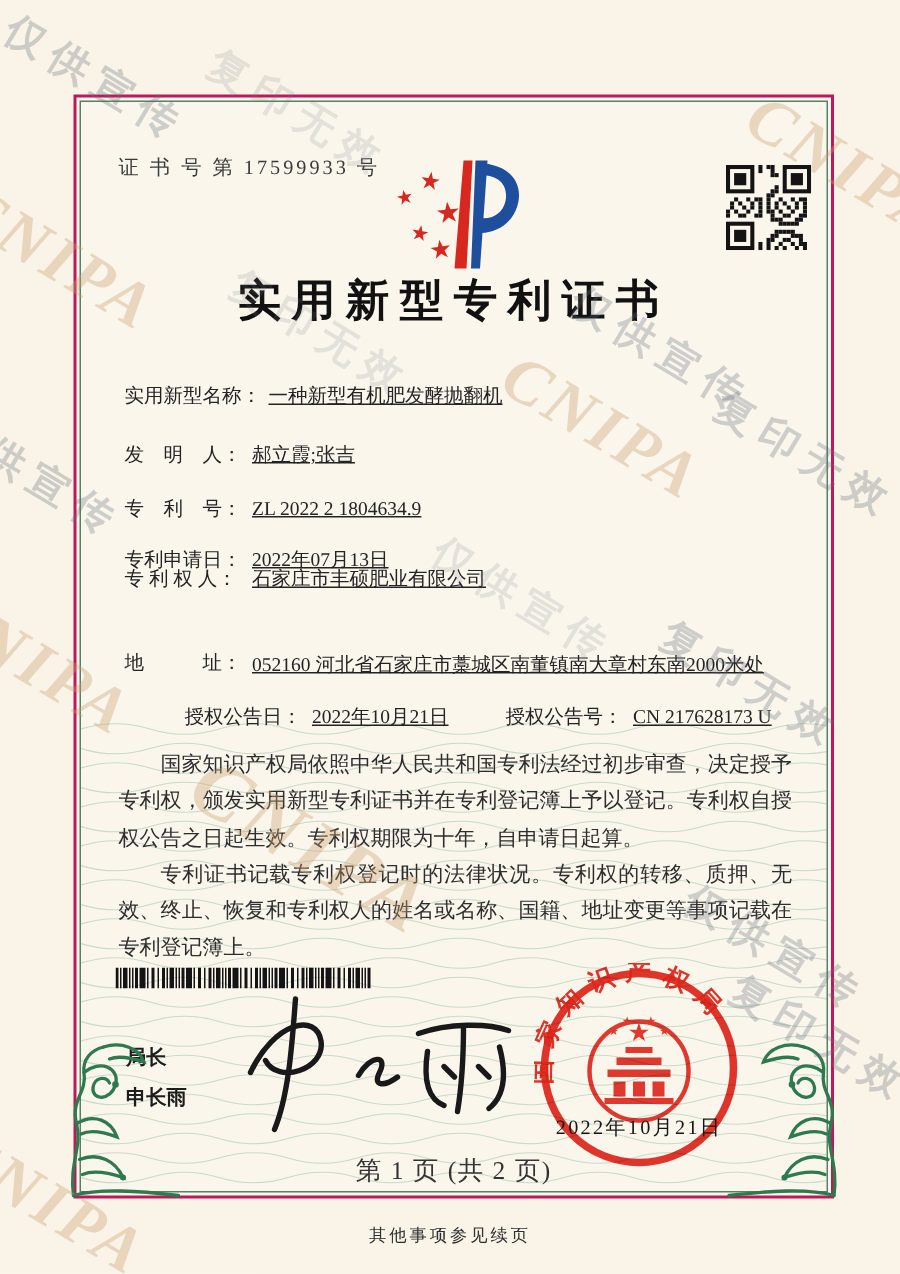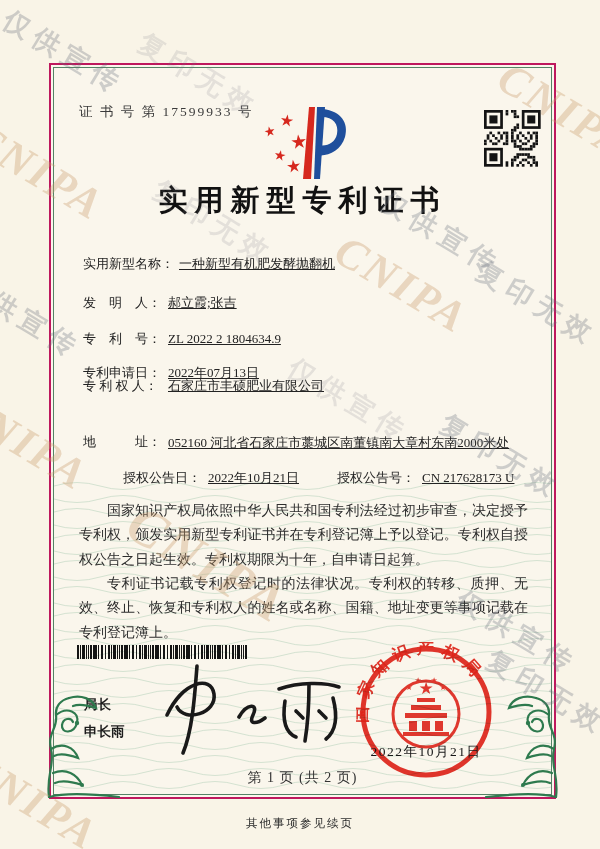--- a/index.html
+++ b/index.html
@@ -44,21 +44,21 @@
   
   .barcode{position:absolute;left:26px;top:580px;z-index:2;}
   .sign-title{position:absolute;left:33px;top:631px;font-family:"Liberation Sans",sans-serif;font-size:13.5px;font-weight:600;color:#1d1d1d;z-index:2;}
   .sign-name{position:absolute;left:33px;top:658px;font-family:"Liberation Sans",sans-serif;font-size:13.5px;font-weight:600;color:#1d1d1d;z-index:2;}
   .signature{position:absolute;left:88px;top:596px;width:230px;height:98px;z-index:3;}
   .seal{position:absolute;left:305px;top:577px;width:140px;height:140px;z-index:6;mix-blend-mode:multiply;}
   .seal-date{
     position:absolute;left:300px;top:678px;width:150px;text-align:center;
     font-size:13.5px;letter-spacing:1.5px;color:#161616;z-index:7;
   }
-  .page-num{position:absolute;left:0;top:704px;width:100%;text-align:center;font-size:14px;letter-spacing:1px;color:#333;z-index:2;}
+  .page-num{position:absolute;left:0;top:704px;width:100%;text-align:center;font-size:17px;letter-spacing:1px;color:#333;z-index:2;}
   .note{position:absolute;left:0;top:803px;width:100%;text-align:center;font-size:11.5px;letter-spacing:2px;color:#2e2e2e;z-index:2;margin-top:13px;}
   .flourish{position:absolute;width:92px;height:108px;z-index:4;}
   .flourish.bl{left:-10px;top:628px;}
   .flourish.br{right:-10px;top:628px;transform:scaleX(-1);}
   
   .wm{
     position:absolute;z-index:9;pointer-events:none;white-space:nowrap;
     transform:rotate(31deg);transform-origin:left top;
     font-family:"Liberation Sans",sans-serif;font-weight:700;
     font-size:27px;letter-spacing:7px;color:rgba(104,110,124,.30);

